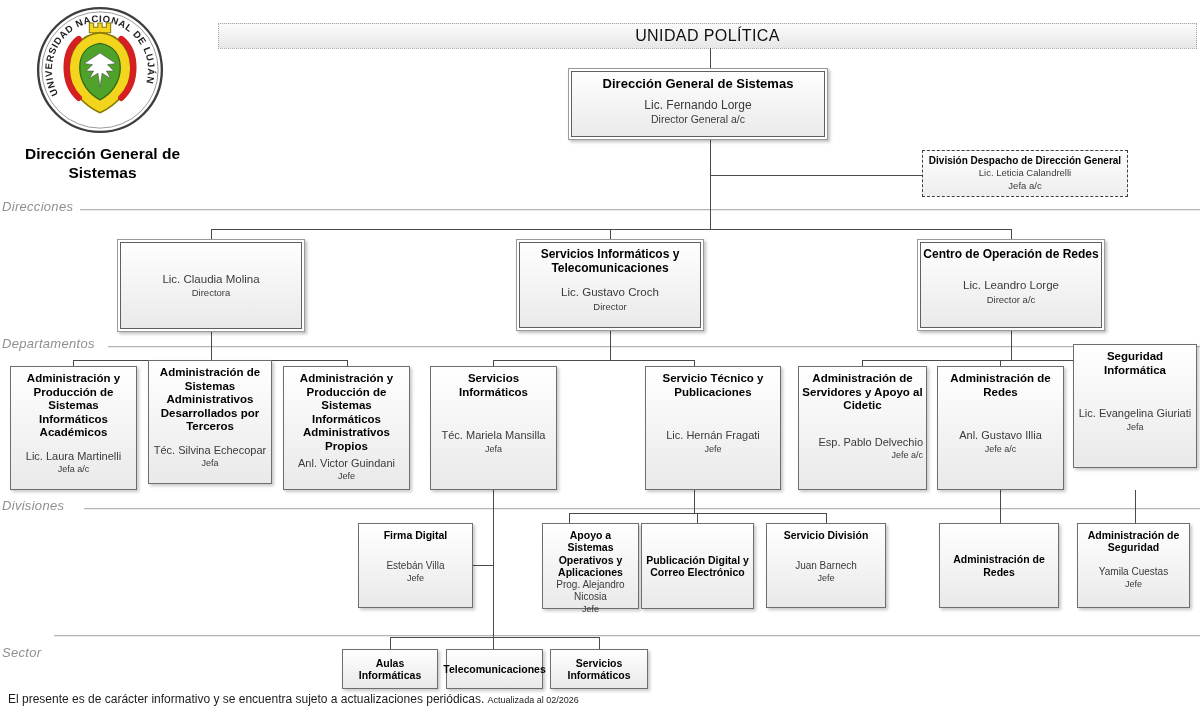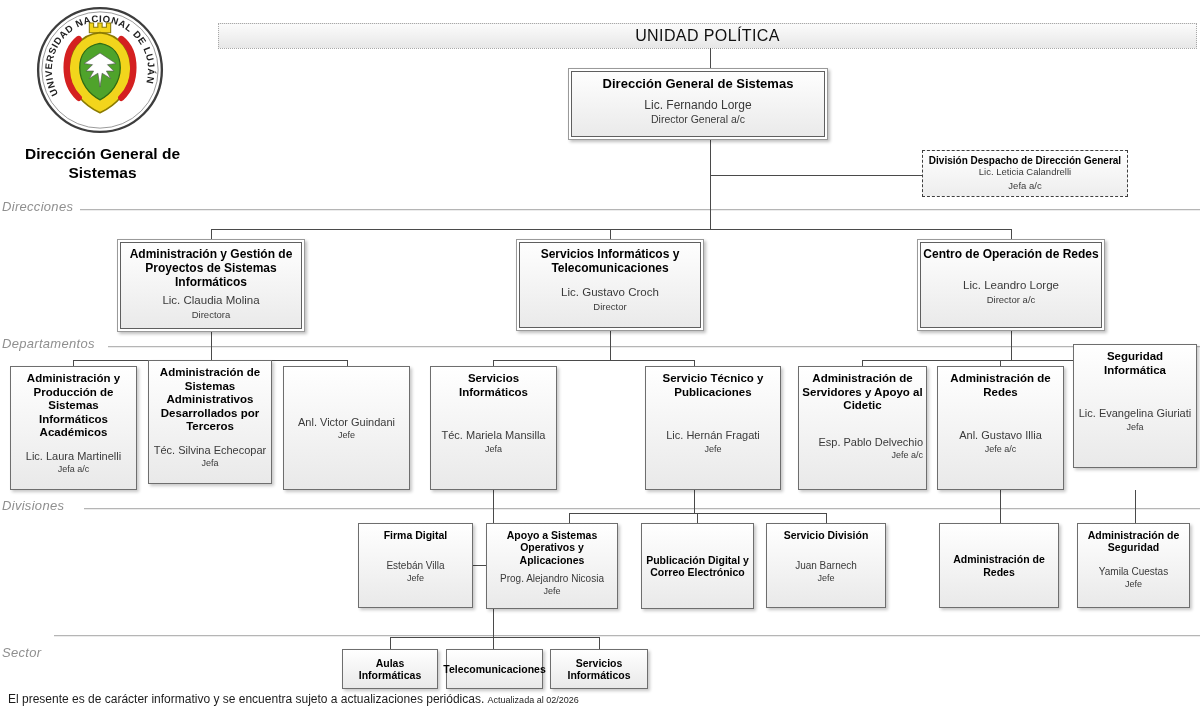--- a/index.html
+++ b/index.html
@@ -4,21 +4,21 @@
 <style>
   html,body{margin:0;padding:0;background:#fff;}
   .stage{position:relative;width:1200px;height:715px;background:#fff;overflow:hidden;
          font-family:"Liberation Sans",sans-serif;color:#000;}
   
   .box{position:absolute;box-sizing:border-box;display:flex;flex-direction:column;
        align-items:center;text-align:center;background:linear-gradient(#ffffff,#e9e9e9);}
   .plain{border:1px solid #6e6e6e;box-shadow:2px 2px 3px rgba(0,0,0,.22);padding:5px 3px;}
   .double{border:1px solid #9a9a9a;padding:7px 5px;
           box-shadow:inset 0 0 0 2px #ffffff, inset 0 0 0 3px #5f5f5f, 2px 2px 3px rgba(0,0,0,.25);}
-  .dashed{border:1px dashed #3f3f3f;padding:4px 2px;justify-content:flex-end;
+  .dashed{border:1px dashed #3f3f3f;padding:4px 2px;justify-content:space-between;
           background:linear-gradient(#ffffff,#ededed);}
   .bt{font-weight:bold;font-size:11.5px;line-height:1.18;}
   .bn{margin-top:auto;font-size:11px;color:#3a3a3a;line-height:1.2;}
   .br{margin-bottom:auto;font-size:9px;color:#3a3a3a;padding-top:1px;}
   .main .bt{font-size:13px;} .main .bn{font-size:12px;} .main .br{font-size:10.5px;}
   .dept .bt{font-size:12px;} .dept .bn{font-size:11.5px;} .dept .br{font-size:9.5px;}
   .sub .bt{font-size:10.5px;} .sub .bn{font-size:10px;}
   .sec{justify-content:center;} .sec .bt{font-size:10.5px;}
   .dashed .bt{font-size:10px;} .dashed .bn,.dashed .br{margin:0;font-size:9.5px;line-height:1.3;}
   
@@ -116,21 +116,20 @@
     <div class="br">Director General a/c</div>
   </div>
 
   <div class="box dashed" style="left:922px;top:150px;width:206px;height:47px;">
     <div class="bt">División Despacho de Dirección General</div>
     <div class="bn">Lic. Leticia Calandrelli</div>
     <div class="br">Jefa a/c</div>
   </div>
 
   <div class="box double dept" style="left:117px;top:239px;width:188px;height:93px;">
-    <div class="bt">Administración y Gestión de Proyectos de Sistemas Informáticos</div>
     <div class="bn">Lic. Claudia Molina</div>
     <div class="br">Directora</div>
   </div>
 
   <div class="box double dept" style="left:516px;top:239px;width:188px;height:92px;">
     <div class="bt">Servicios Informáticos y Telecomunicaciones</div>
     <div class="bn">Lic. Gustavo Croch</div>
     <div class="br">Director</div>
   </div>
 
@@ -146,20 +145,21 @@
     <div class="br">Jefa a/c</div>
   </div>
 
   <div class="box plain" style="left:148px;top:360px;width:124px;height:124px;">
     <div class="bt">Administración de Sistemas Administrativos Desarrollados por Terceros</div>
     <div class="bn">Téc. Silvina Echecopar</div>
     <div class="br">Jefa</div>
   </div>
 
   <div class="box plain" style="left:283px;top:366px;width:127px;height:124px;">
+    <div class="bt">Administración y Producción de Sistemas Informáticos Administrativos Propios</div>
     <div class="bn">Anl. Victor Guindani</div>
     <div class="br">Jefe</div>
   </div>
 
   <div class="box plain" style="left:430px;top:366px;width:127px;height:124px;">
     <div class="bt">Servicios Informáticos</div>
     <div class="bn">Téc. Mariela Mansilla</div>
     <div class="br">Jefa</div>
   </div>
 
@@ -186,21 +186,21 @@
     <div class="bn">Lic. Evangelina Giuriati</div>
     <div class="br">Jefa</div>
   </div>
 
   <div class="box plain sub" style="left:358px;top:523px;width:115px;height:85px;">
     <div class="bt">Firma Digital</div>
     <div class="bn">Estebán Villa</div>
     <div class="br">Jefe</div>
   </div>
 
-  <div class="box plain sub" style="left:486px;top:523px;width:132px;height:86px;">
+  <div class="box plain sub" style="left:542px;top:523px;width:97px;height:86px;">
     <div class="bt">Apoyo a Sistemas Operativos y Aplicaciones</div>
     <div class="bn">Prog. Alejandro Nicosia</div>
     <div class="br">Jefe</div>
   </div>
 
   <div class="box plain sub sec" style="left:641px;top:523px;width:113px;height:86px;">
     <div class="bt">Publicación Digital y Correo Electrónico</div>
   </div>
 
   <div class="box plain sub" style="left:766px;top:523px;width:120px;height:85px;">

